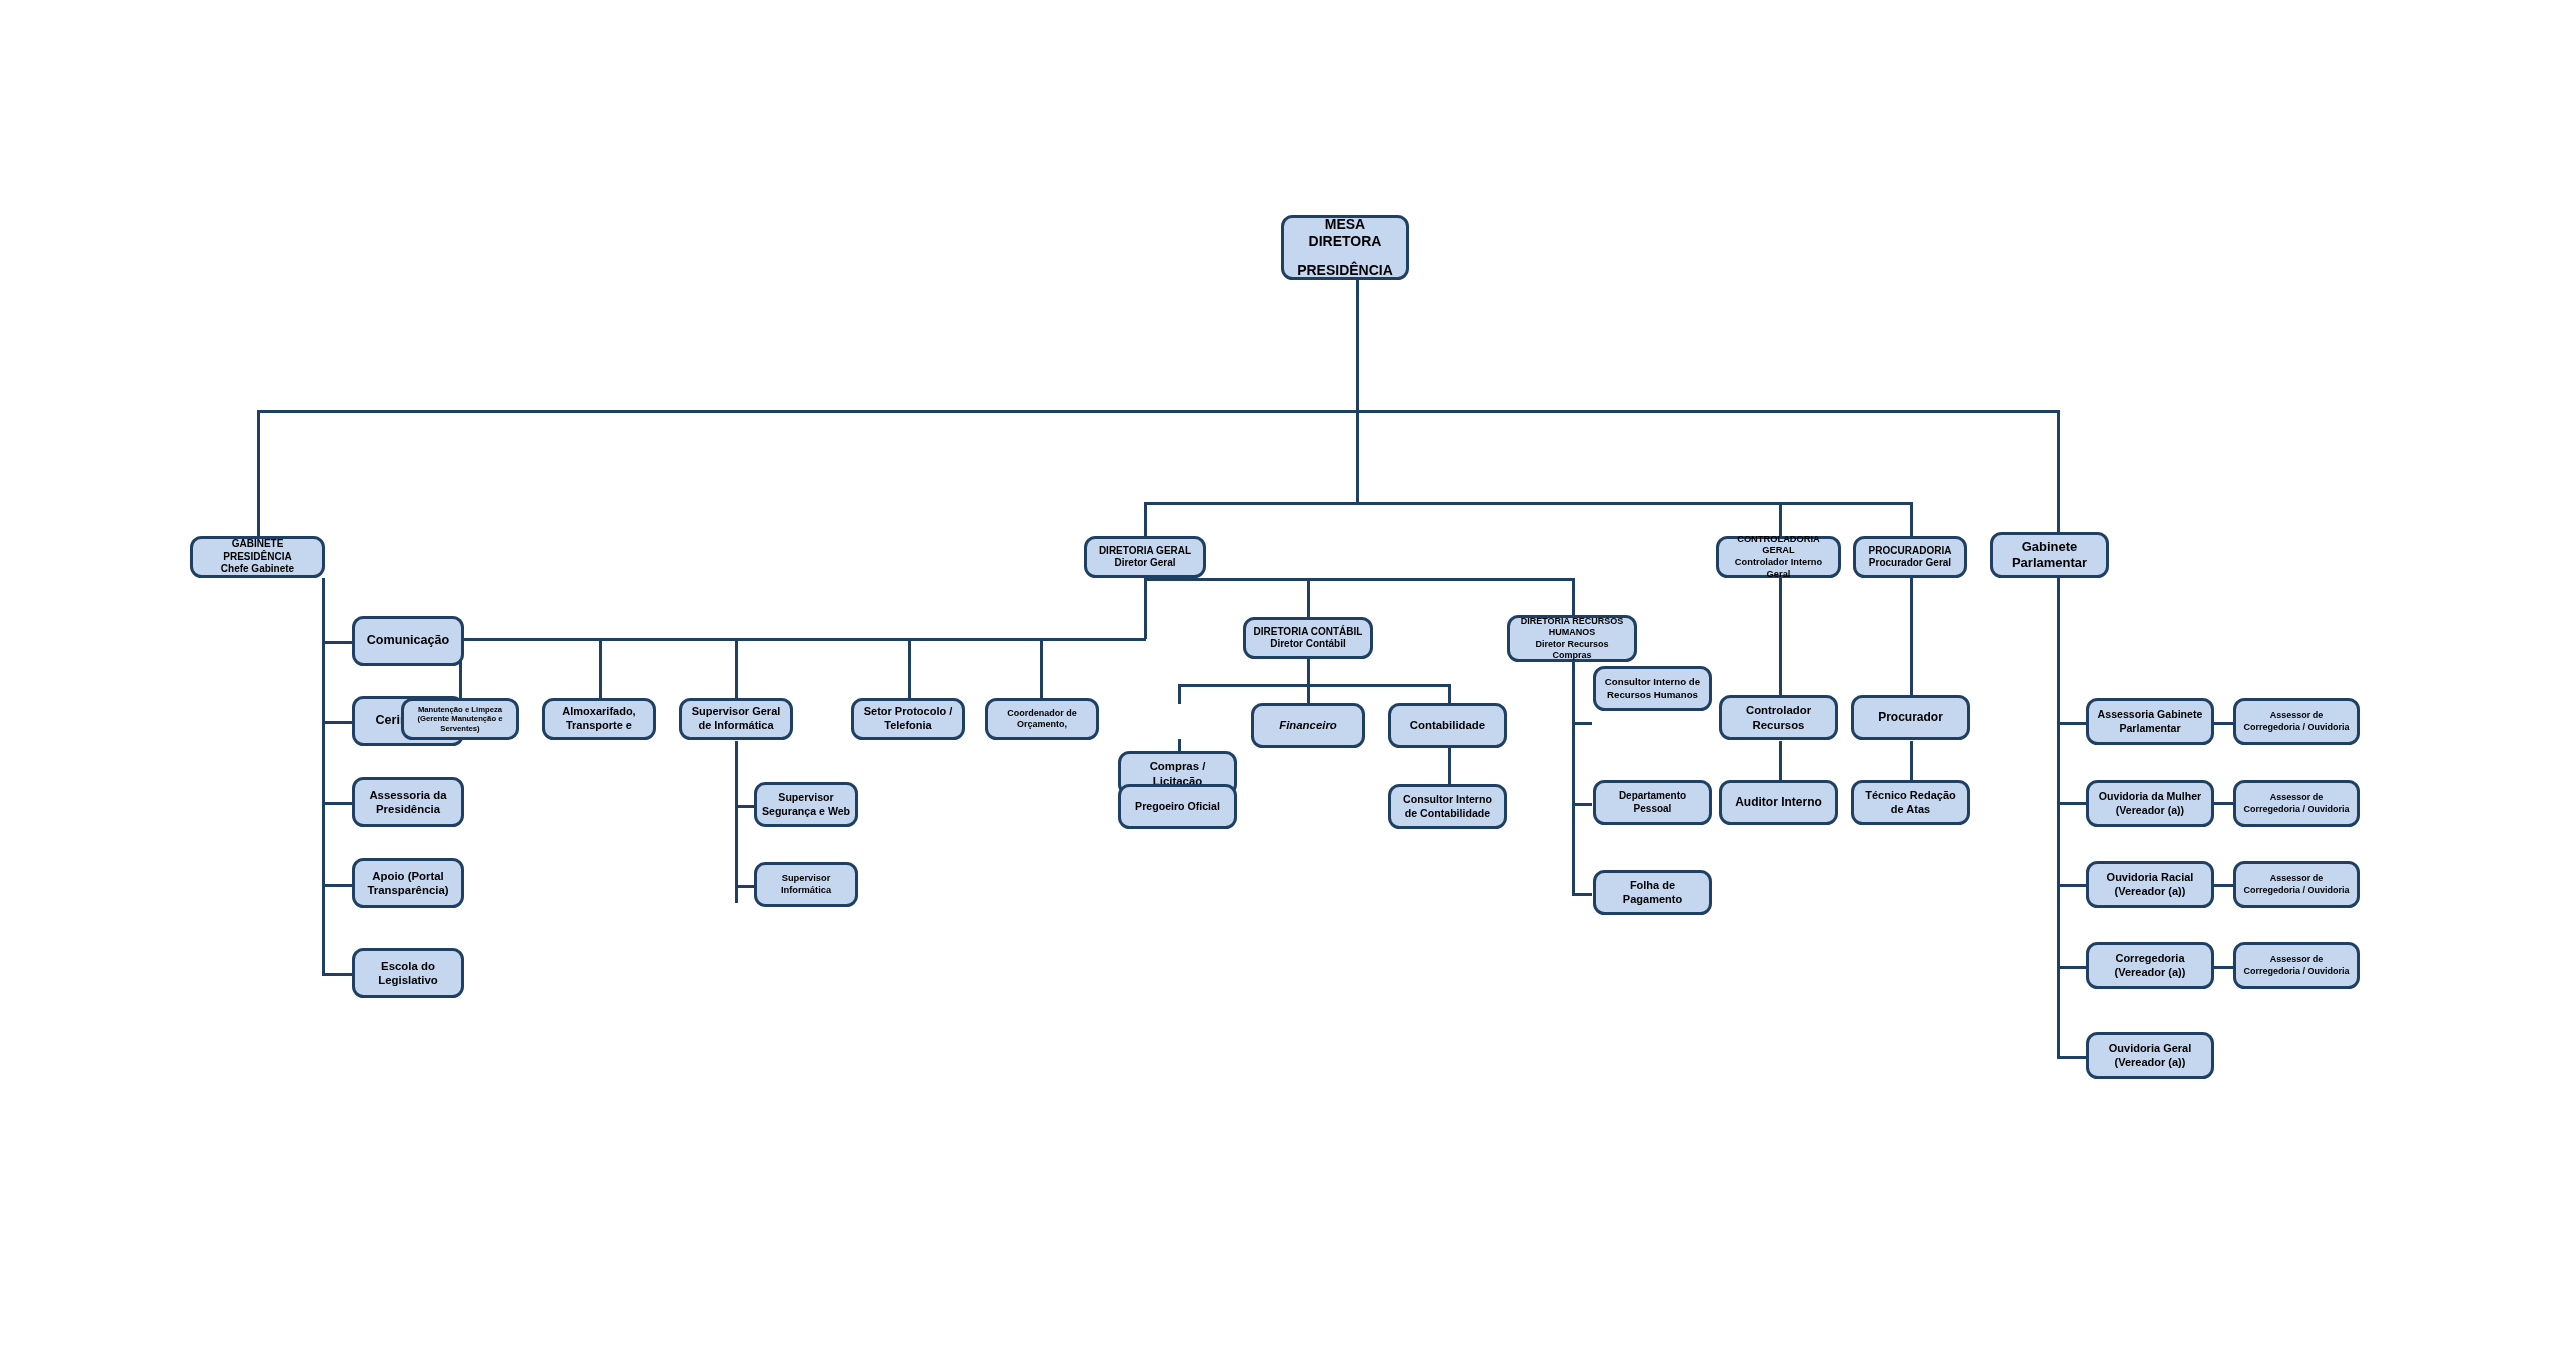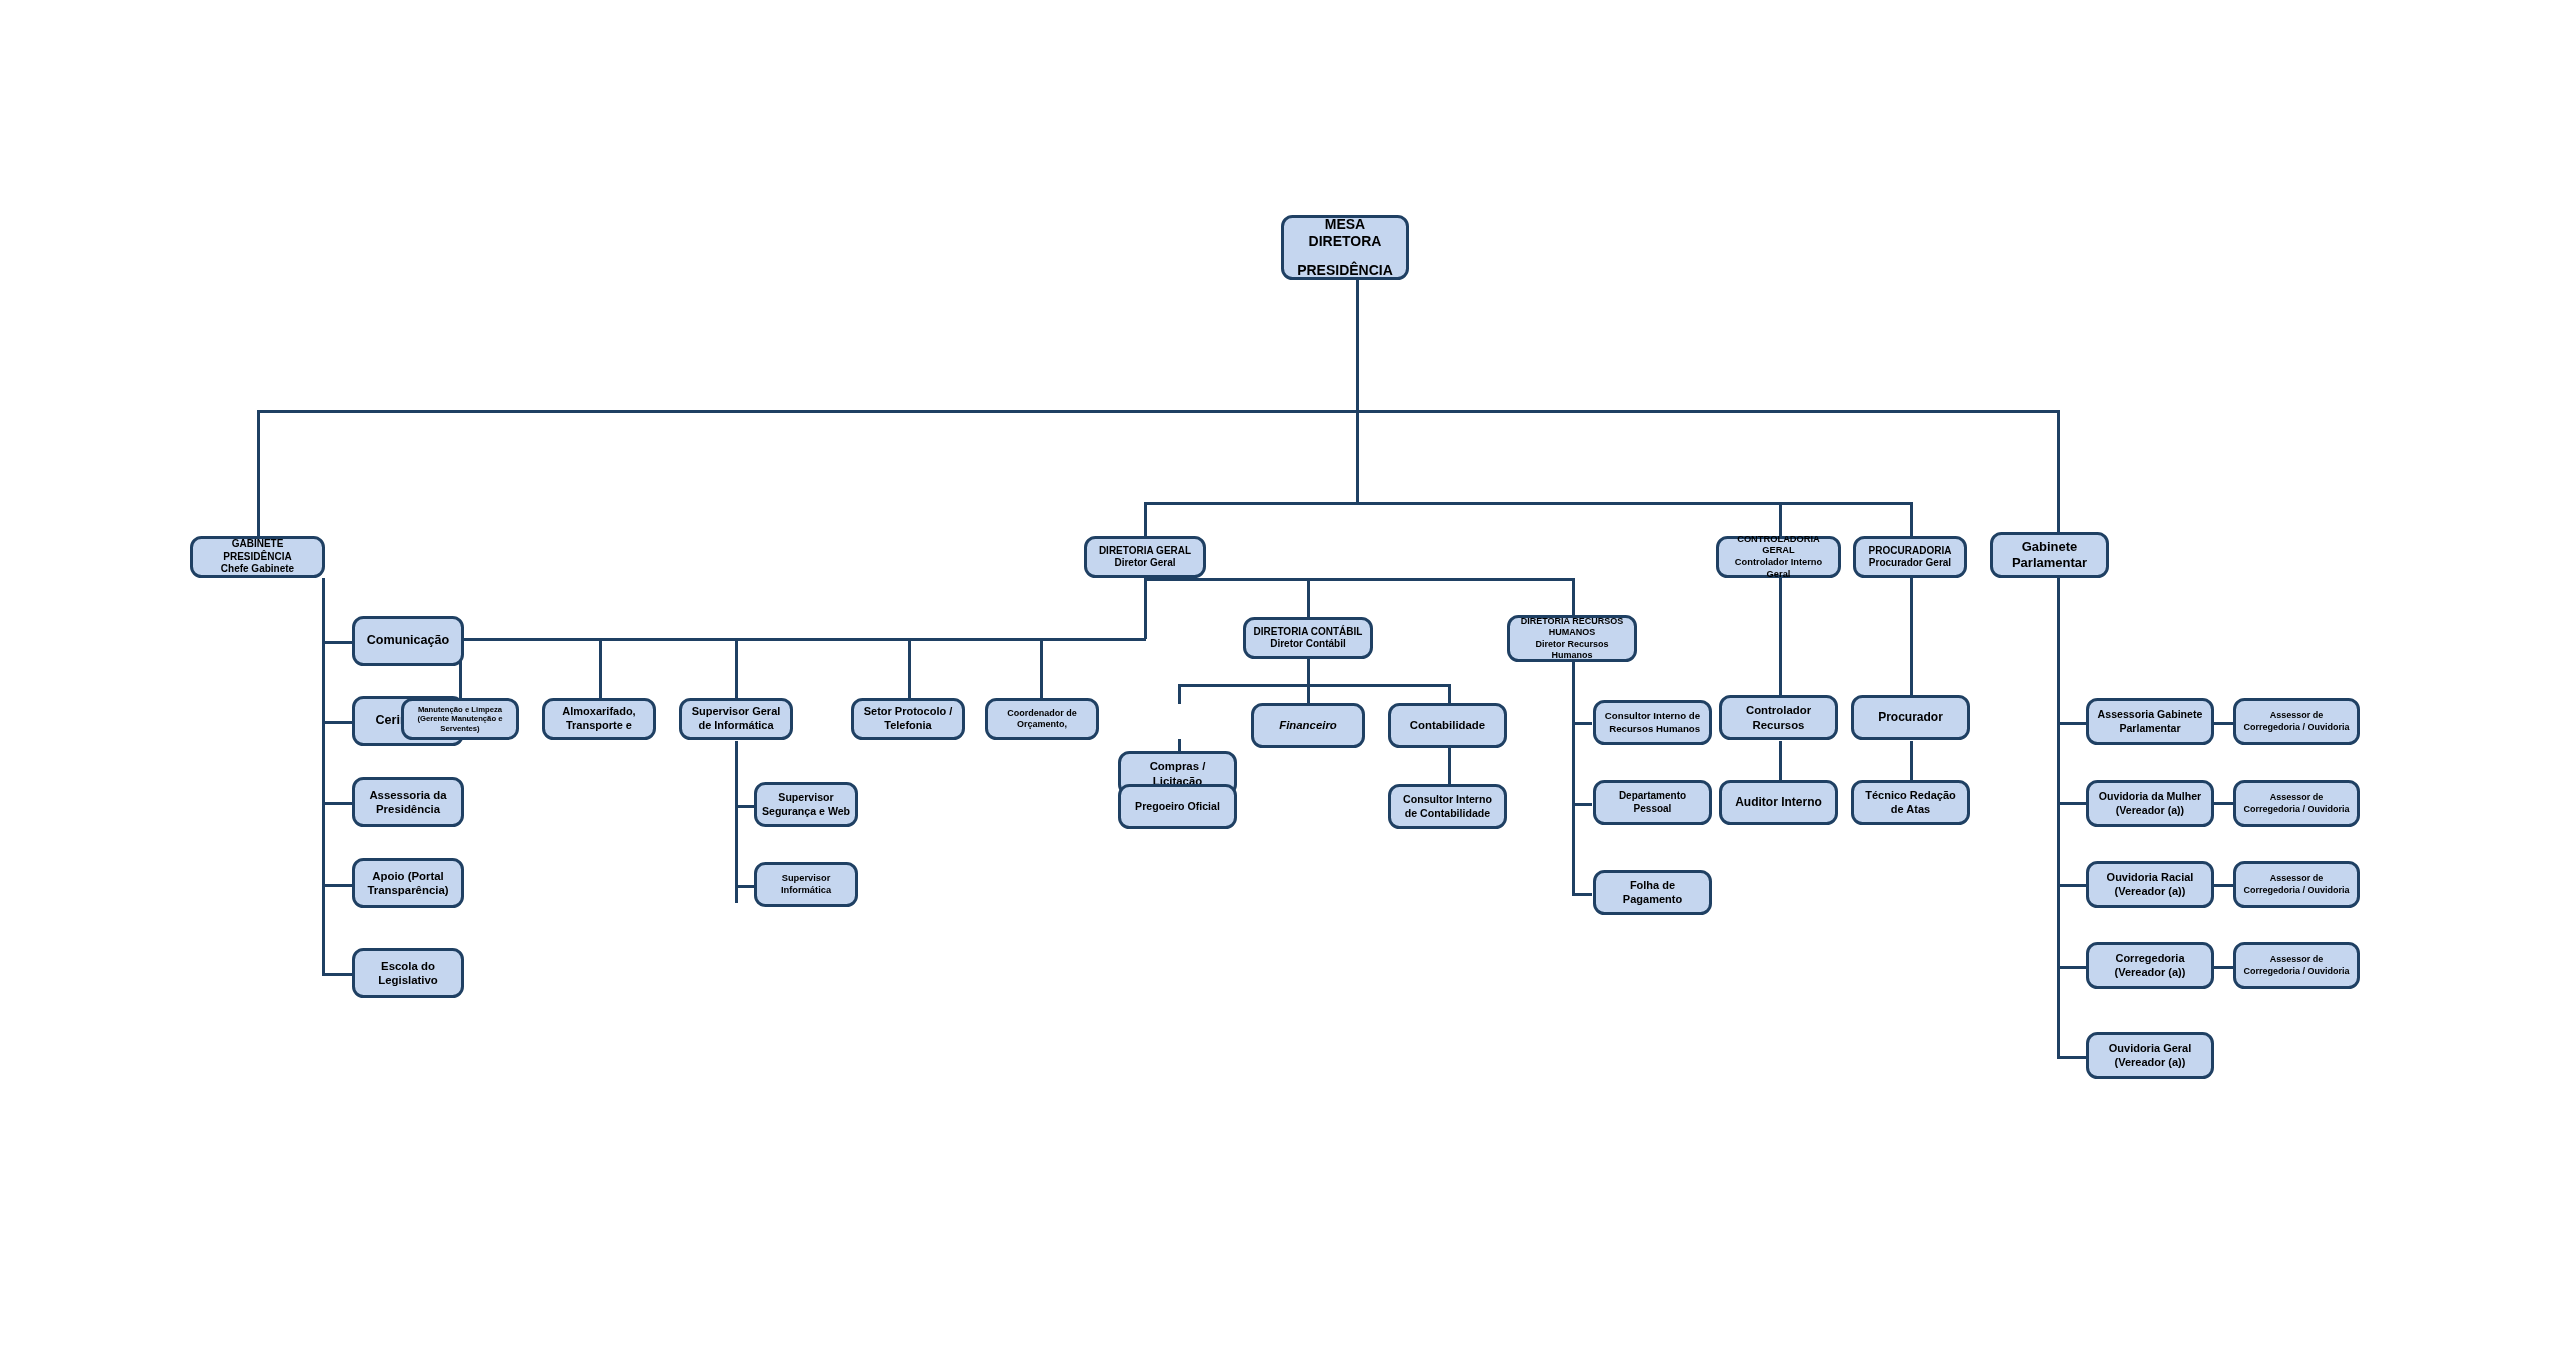--- a/index.html
+++ b/index.html
@@ -267,25 +267,25 @@
     <div>
       <span>Consultor Interno</span>
       <span>de Contabilidade</span>
     </div>
   </div>
 
   <div class="node" style="left:1507px; top:615px; width:130px; height:47px; font-size:9px;">
     <div>
       <span>DIRETORIA RECURSOS</span>
       <span>HUMANOS</span>
-      <span>Diretor Recursos Humanos</span>
-    </div>
-  </div>
-
-  <div class="node" style="left:1593px; top:700px; width:119px; height:45px; font-size:9.7px;text-align:right;">
+      <span>Diretor Recursos Compras</span>
+    </div>
+  </div>
+
+  <div class="node" style="left:1593px; top:666px; width:119px; height:45px; font-size:9.7px;">
     <div>
       <span>Consultor Interno de</span>
       <span>Recursos Humanos</span>
     </div>
   </div>
 
   <div class="node" style="left:1593px; top:780px; width:119px; height:45px; font-size:10px;">
     <div>
       <span>Departamento</span>
       <span>Pessoal</span>

